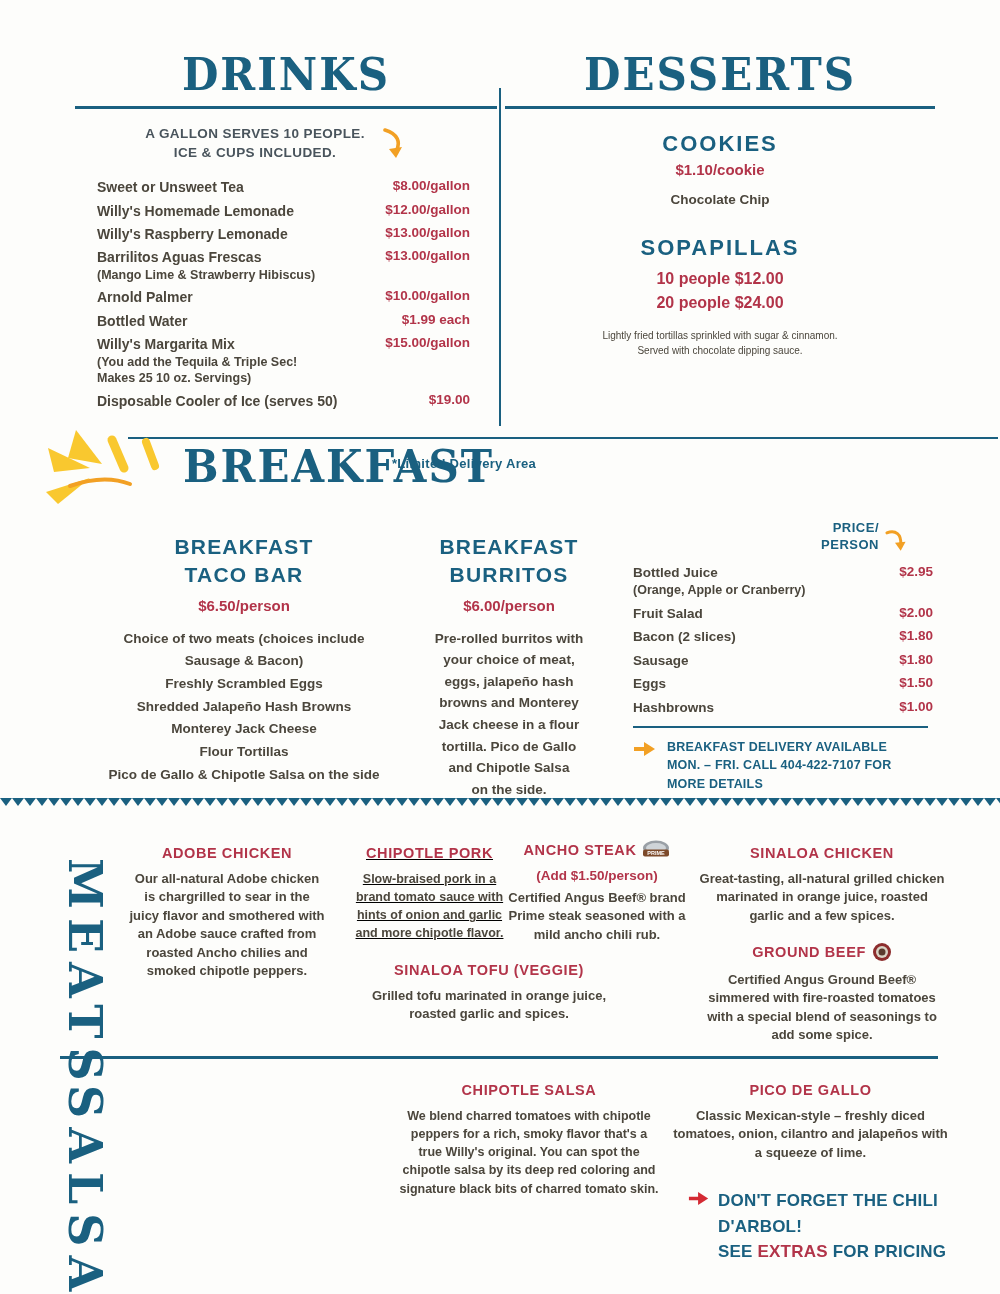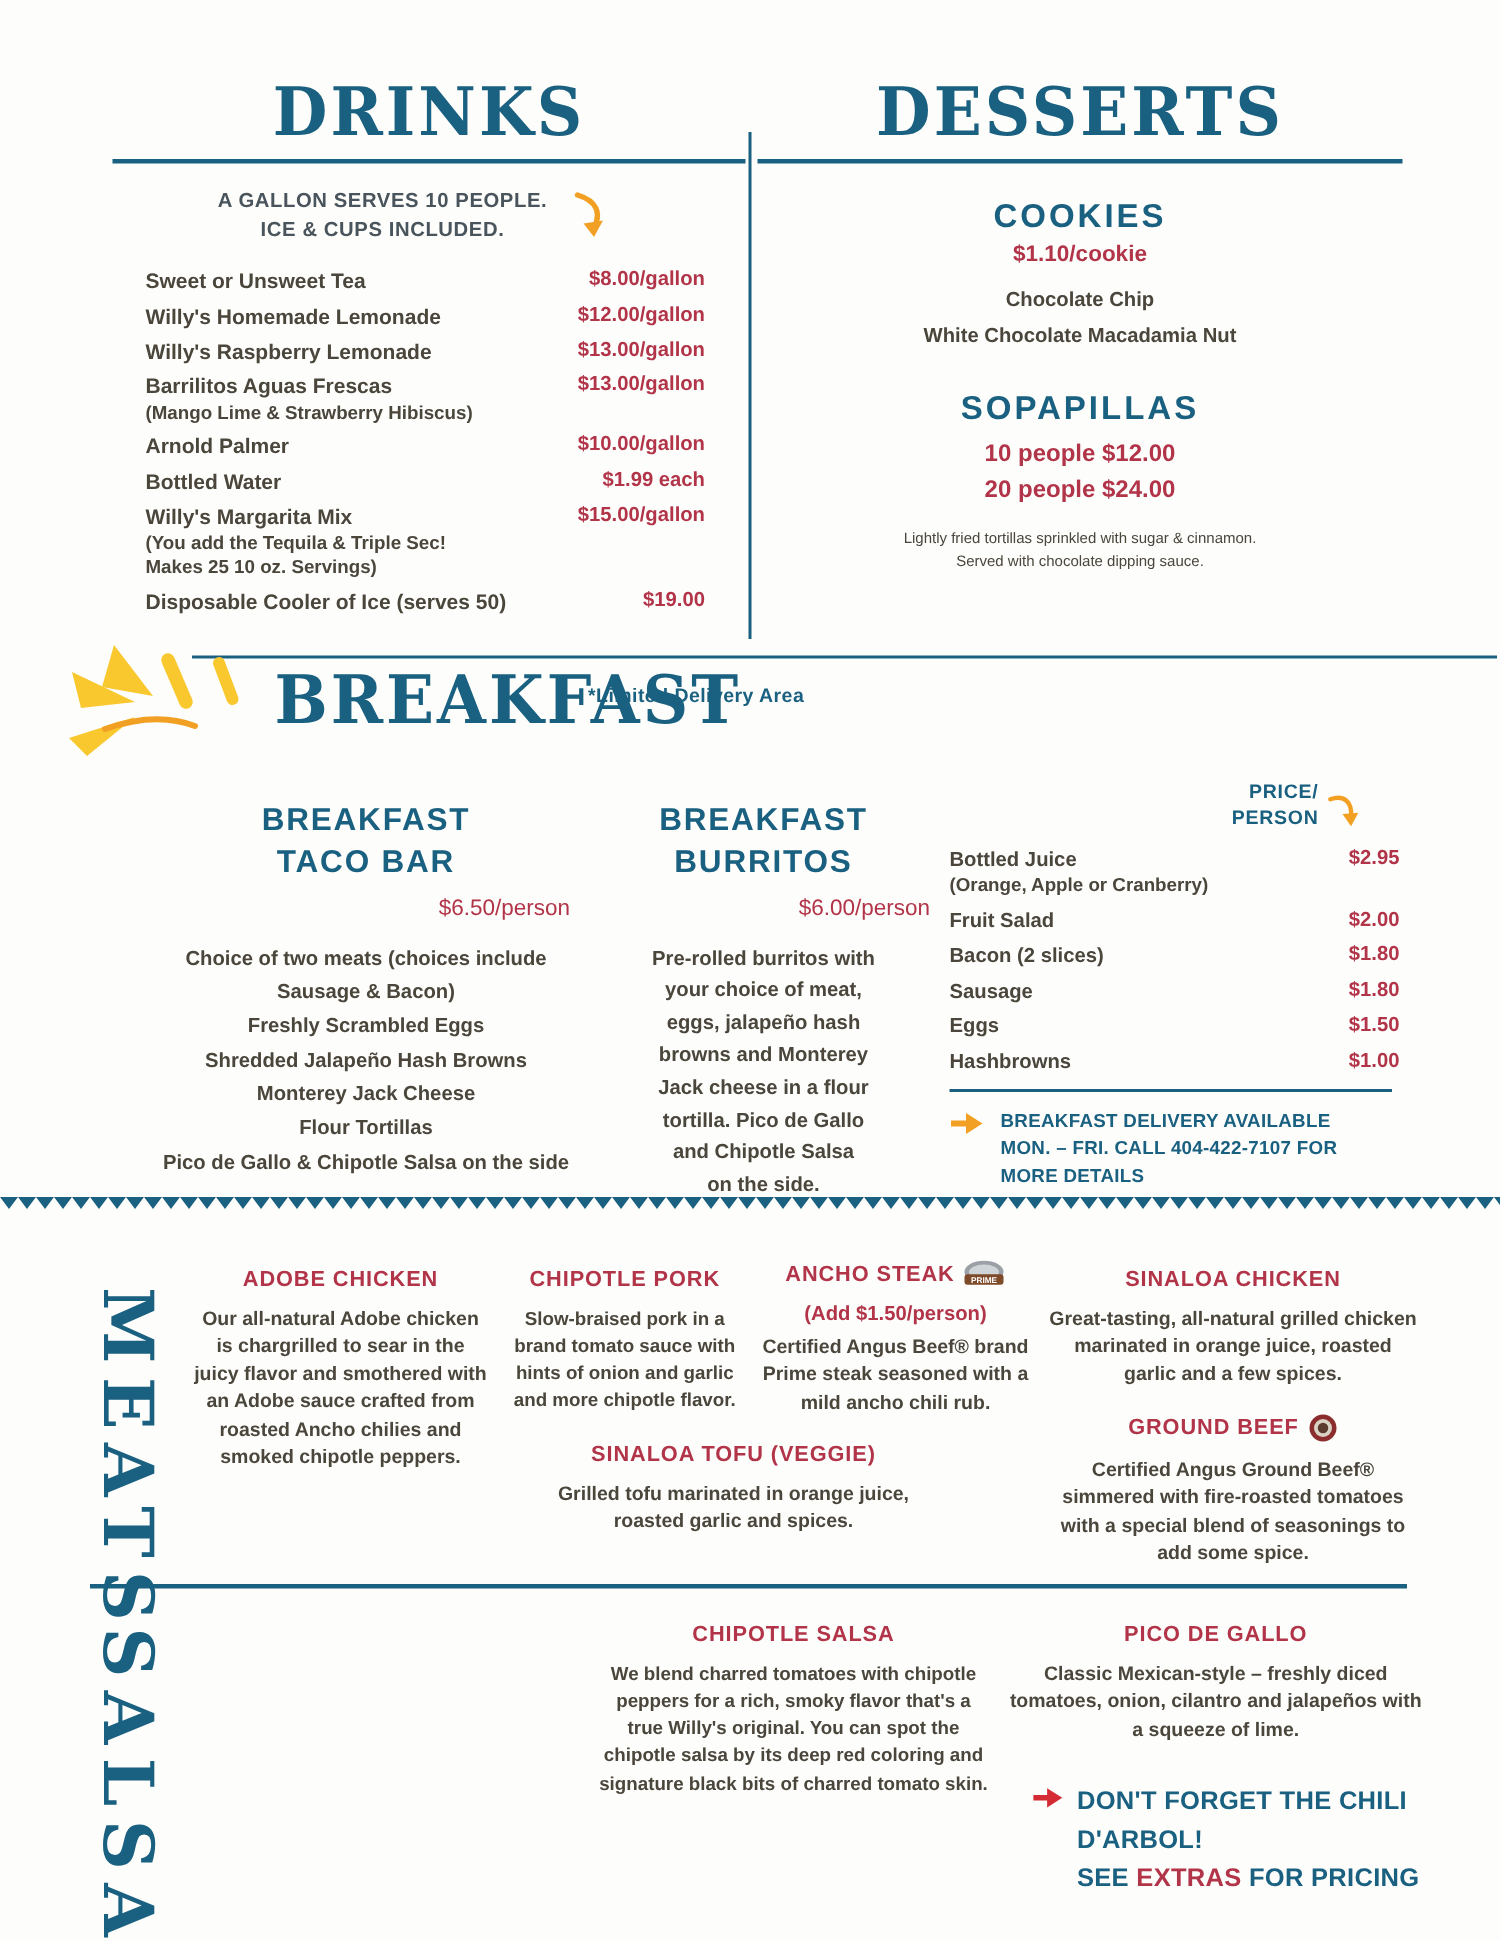--- a/index.html
+++ b/index.html
@@ -48,21 +48,21 @@
 
   
   .bk-topline{position:absolute;left:128px;top:437px;width:870px;height:2px;background:var(--blue);}
   .sun{position:absolute;left:46px;top:428px;}
   .bk-title{position:absolute;left:183px;top:442px;font-family:"DejaVu Serif","Liberation Serif",serif;
     font-weight:bold;font-size:42px;color:var(--blue);letter-spacing:2px;transform:scaleY(1.06);}
   .bk-limited{position:absolute;left:392px;top:456px;font-size:13px;font-weight:bold;color:var(--blue);letter-spacing:.3px;}
 
   .bk-col{position:absolute;text-align:center;}
   .bk-col-title{font-weight:bold;color:var(--blue);font-size:21px;letter-spacing:1.2px;line-height:1.35;}
-  .bk-price{color:var(--red);font-weight:normal;font-size:15px;margin-top:7px;text-align:right;}
+  .bk-price{color:var(--red);font-weight:bold;font-size:15px;margin-top:7px;}
   .bk-lines{margin-top:14px;font-size:13.5px;font-weight:bold;color:var(--ink);line-height:1.68;}
   .bk-desc{margin-top:14px;font-size:13.5px;font-weight:bold;color:var(--ink);line-height:1.6;}
 
   .sides-col{position:absolute;left:633px;top:520px;width:300px;}
   .sides-header-row{display:flex;justify-content:flex-end;align-items:flex-end;padding-right:26px;}
   .sides-header{font-size:13px;font-weight:bold;color:var(--blue);text-align:right;letter-spacing:.5px;line-height:1.3;}
   .sides-rows{margin-top:10px;}
   .sides-row{display:flex;align-items:flex-start;margin-bottom:6px;}
   .sides-row .left{flex:1;}
   .sides-row .name{font-weight:bold;color:var(--ink);font-size:13.5px;line-height:1.3;}
@@ -167,21 +167,20 @@
 
   <div class="v-divider"></div>
 
   <section class="desserts-col">
     <h1 class="col-title">DESSERTS</h1>
     <div class="title-rule"></div>
 
     <div class="mini-title cookies-title">COOKIES</div>
     <div class="cookies-price">$1.10/cookie</div>
     <div class="flavor1">Chocolate Chip</div>
-    <div class="flavor2">White Chocolate Macadamia Nut</div>
 
     <div class="mini-title sopa-title">SOPAPILLAS</div>
     <div class="sopa-prices pre">10 people $12.00
 20 people $24.00</div>
     <div class="sopa-desc pre">Lightly fried tortillas sprinkled with sugar &amp; cinnamon.
 Served with chocolate dipping sauce.</div>
   </section>
 
   <div class="bk-topline"></div>
 
@@ -294,21 +293,21 @@
     <rect width="1000" height="10" fill="url(#zz)"></rect>
   </svg>
 
   <div class="side-label" style="top:858px;height:140px;">MEATS</div>
 
   <div class="item-col" style="left:128px;top:845px;width:198px;">
     <div class="item-title">ADOBE CHICKEN</div>
     <div class="item-desc">Our all-natural Adobe chicken is chargrilled to sear in the juicy flavor and smothered with an Adobe sauce crafted from roasted Ancho chilies and smoked chipotle peppers.</div>
   </div>
 
-  <div class="item-col" style="left:334px;top:845px;width:165px;">
+  <div class="item-col" style="left:347px;top:845px;width:165px;text-decoration:underline;">
     <div class="item-title">CHIPOTLE PORK</div>
     <div class="item-desc-sm">Slow-braised pork in a brand tomato sauce with hints of onion and garlic and more chipotle flavor.</div>
   </div>
 
   <div class="item-col" style="left:498px;top:840px;width:198px;">
     <div class="item-title-row">
       <span class="item-title">ANCHO STEAK</span>
       <svg width="28" height="20" viewBox="0 0 28 20">
         <ellipse cx="14" cy="8" rx="13" ry="7.5" fill="#9aa0a6"></ellipse>
         <ellipse cx="14" cy="8" rx="10" ry="5" fill="#cfd4d8"></ellipse>

